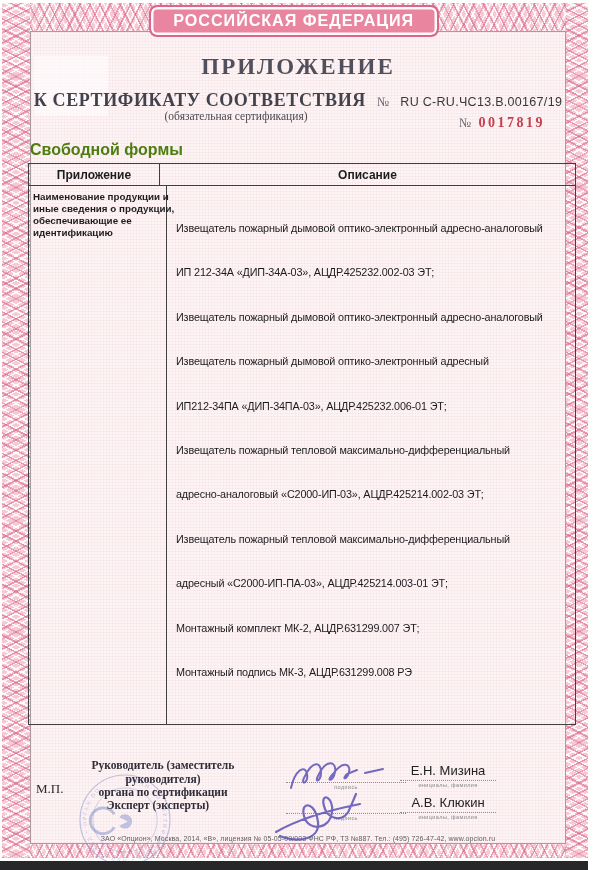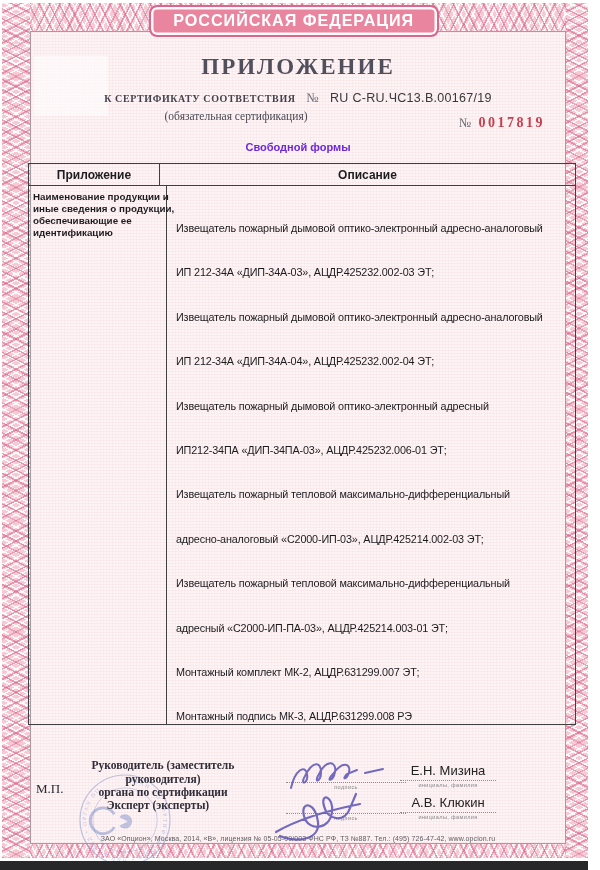--- a/index.html
+++ b/index.html
@@ -35,31 +35,31 @@
       box-shadow:inset 0 0 0 2.5px rgba(255,255,255,.95);
       display:flex;align-items:center;justify-content:center;z-index:3;}
   .badge span{color:#fff;font-weight:bold;font-size:17px;letter-spacing:1px;
       transform:scaleX(.95);white-space:nowrap;}
   
   .title{position:absolute;left:30px;width:536px;top:54px;text-align:center;
       font-family:"Liberation Serif",serif;font-weight:bold;font-size:23px;
       letter-spacing:2px;color:#514f5b;}
   .cert-line{position:absolute;left:30px;width:536px;top:90px;display:flex;
       justify-content:center;align-items:baseline;gap:11px;}
-  .cert-caption{font-family:"Liberation Serif",serif;font-weight:bold;font-size:10px;
+  .cert-caption{font-family:"Liberation Serif",serif;font-weight:bold;font-size:18px;
       letter-spacing:.6px;color:#43424c;}
   .no-sign{font-family:"Liberation Serif",serif;font-size:13px;color:#6b6b74;}
   .cert-number{font-size:12.5px;color:#38383c;letter-spacing:.3px;}
   .cert-type{position:absolute;left:30px;top:110px;width:412px;text-align:center;
       font-family:"Liberation Serif",serif;font-size:11.5px;color:#4a4953;}
   .blank-no{position:absolute;top:115px;right:43px;display:flex;align-items:baseline;gap:7px;}
   .blank-no .digits{color:#c5414f;font-family:"Liberation Serif",serif;font-weight:bold;
       font-size:14px;letter-spacing:2.5px;}
-  .form-type{position:absolute;left:30px;width:536px;top:141px;text-align:center;
-      font-weight:bold;font-size:11px;color:#6d28d9;}
+  .form-type{position:absolute;left:30px;width:536px;top:141px;
+      font-weight:bold;font-size:16px;color:#4d7c0f;}
   
   .ctable{position:absolute;left:28px;top:163px;width:546px;height:560px;
       border:1.5px solid #3f3f42;background:transparent;display:flex;flex-direction:column;z-index:2;}
   .thead{display:flex;height:21px;border-bottom:1.5px solid #3f3f42;}
   .th-left{width:130px;border-right:1px solid #3f3f42;display:flex;align-items:center;
       justify-content:center;font-weight:bold;font-size:12px;color:#1d1d20;}
   .th-right{flex:1;display:flex;align-items:center;justify-content:center;
       font-weight:bold;font-size:12px;color:#1d1d20;}
   .tbody{display:flex;flex:1;}
   .td-left{width:130px;border-right:1px solid #3f3f42;padding:5px 3px 0 4px;}
@@ -139,21 +139,20 @@
       <div class="td-left">
         <div>Наименование продукции и</div>
         <div>иные сведения о продукции,</div>
         <div>обеспечивающие ее</div>
         <div>идентификацию</div>
       </div>
       <div class="td-right">
         <div>Извещатель пожарный дымовой оптико-электронный адресно-аналоговый</div>
         <div>ИП 212-34А «ДИП-34А-03», АЦДР.425232.002-03 ЭТ;</div>
         <div>Извещатель пожарный дымовой оптико-электронный адресно-аналоговый</div>
-        <div>ИП 212-34А «ДИП-34А-04», АЦДР.425232.002-04 ЭТ;</div>
         <div>Извещатель пожарный дымовой оптико-электронный адресный</div>
         <div>ИП212-34ПА «ДИП-34ПА-03», АЦДР.425232.006-01 ЭТ;</div>
         <div>Извещатель пожарный тепловой максимально-дифференциальный</div>
         <div>адресно-аналоговый «С2000-ИП-03», АЦДР.425214.002-03 ЭТ;</div>
         <div>Извещатель пожарный тепловой максимально-дифференциальный</div>
         <div>адресный «С2000-ИП-ПА-03», АЦДР.425214.003-01 ЭТ;</div>
         <div>Монтажный комплект МК-2, АЦДР.631299.007 ЭТ;</div>
         <div>Монтажный подпись МК-3, АЦДР.631299.008 РЭ</div>
       </div>
     </div>

